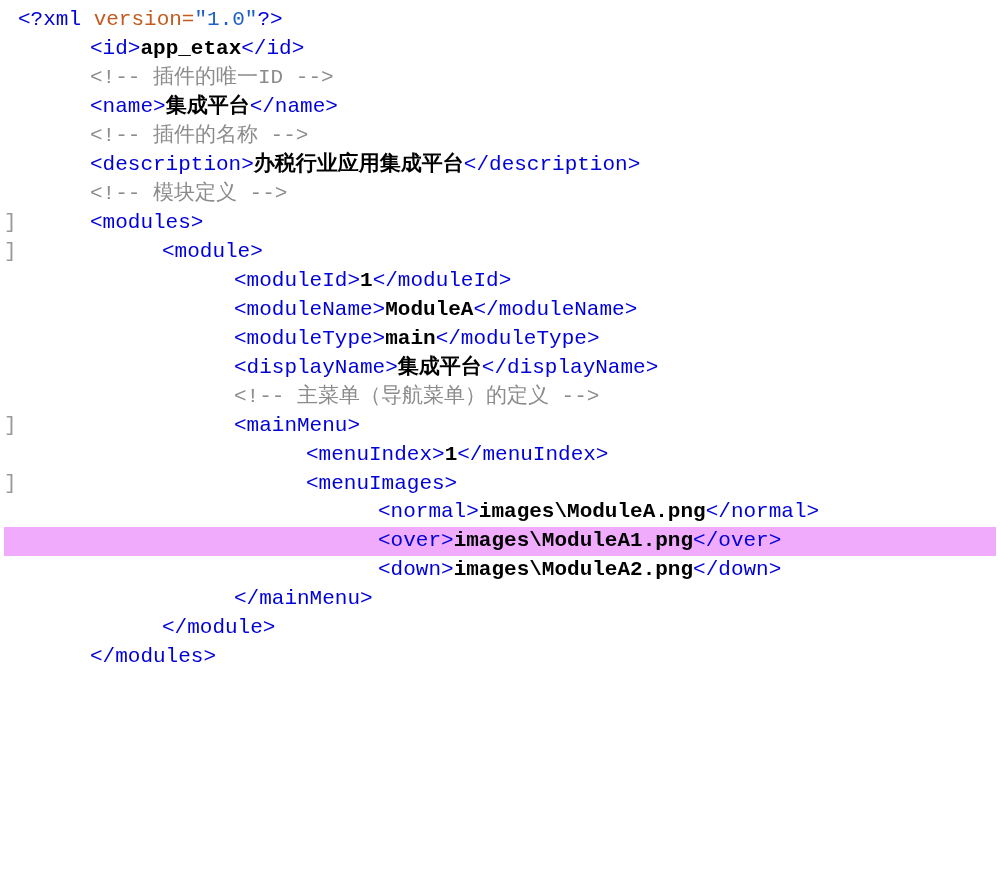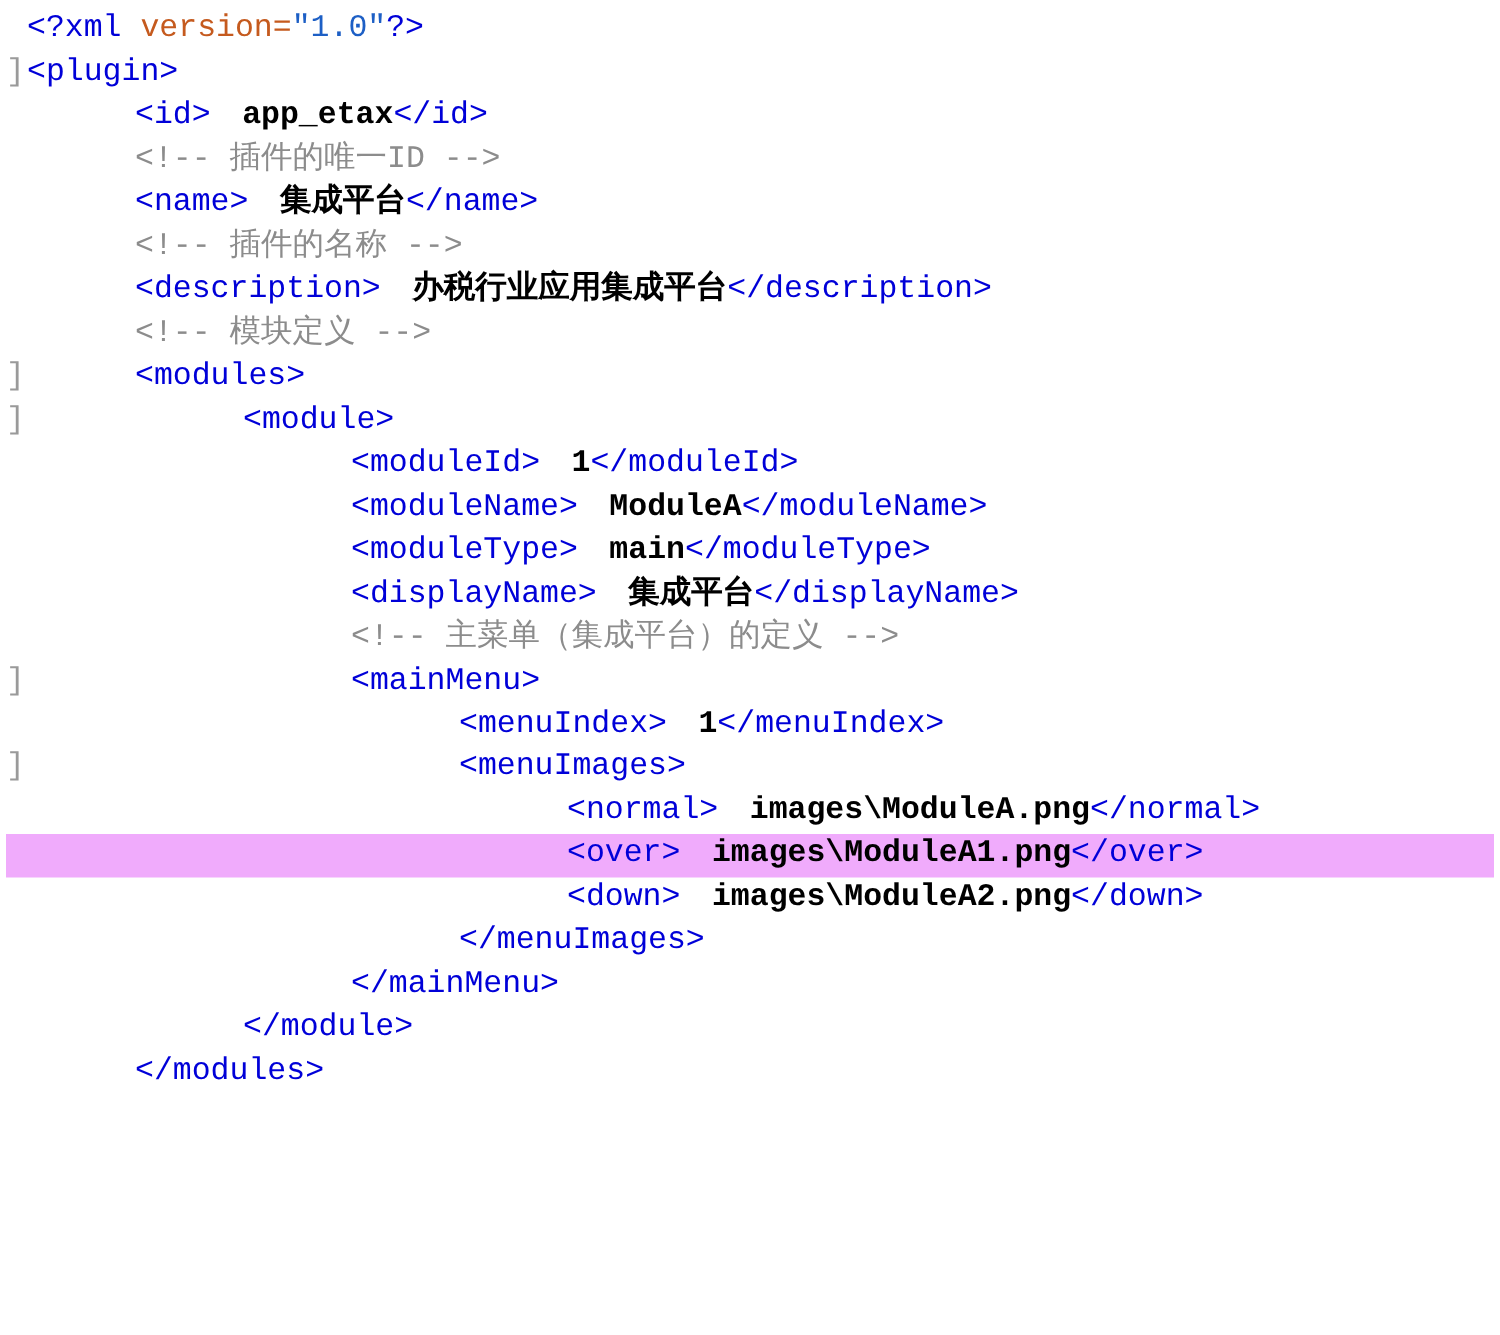--- a/index.html
+++ b/index.html
@@ -16,37 +16,36 @@
   .line { display: block; }
   .gutter {
     display: inline-block;
     width: 14px;
     color: #9a9a9a;
     vertical-align: top;
   }
   .p { color: #0000d8; } 
   .a { color: #c55a1e; } 
   .v { color: #1d5fc5; } 
-  .b { color: #000000; font-weight: bold; margin-left: 21px; } 
+  .b { color: #000000; font-weight: bold; } 
   .c { color: #8c8c8c; } 
   .i1 { padding-left: 72px; }
   .i2 { padding-left: 144px; }
   .i3 { padding-left: 216px; }
   .i4 { padding-left: 288px; }
   .i5 { padding-left: 360px; text-align: right; }
   .hl { background: #f0abfc; display: block; }
 </style>
 </head>
 <body>
 
 <div>
 
 <span class="line"><span class="gutter"></span><span class="p">&lt;?xml </span><span class="a">version=</span><span class="v">"1.0"</span><span class="p">?&gt;</span></span>
 
-<span class="line"><span class="gutter">]</span><span class="p">&lt;plugin&gt;</span></span>
 
 <span class="line"><span class="gutter"></span><span class="i1"><span class="p">&lt;id&gt;</span><span class="b">app_etax</span><span class="p">&lt;/id&gt;</span></span></span>
 
 <span class="line"><span class="gutter"></span><span class="i1"><span class="c">&lt;!-- </span><span class="c">插件的唯一ID</span><span class="c"> --&gt;</span></span></span>
 
 <span class="line"><span class="gutter"></span><span class="i1"><span class="p">&lt;name&gt;</span><span class="b">集成平台</span><span class="p">&lt;/name&gt;</span></span></span>
 
 <span class="line"><span class="gutter"></span><span class="i1"><span class="c">&lt;!-- </span><span class="c">插件的名称</span><span class="c"> --&gt;</span></span></span>
 
 <span class="line"><span class="gutter"></span><span class="i1"><span class="p">&lt;description&gt;</span><span class="b">办税行业应用集成平台</span><span class="p">&lt;/description&gt;</span></span></span>
@@ -58,35 +57,34 @@
 <span class="line"><span class="gutter">]</span><span class="i2"><span class="p">&lt;module&gt;</span></span></span>
 
 <span class="line"><span class="gutter"></span><span class="i3"><span class="p">&lt;moduleId&gt;</span><span class="b">1</span><span class="p">&lt;/moduleId&gt;</span></span></span>
 
 <span class="line"><span class="gutter"></span><span class="i3"><span class="p">&lt;moduleName&gt;</span><span class="b">ModuleA</span><span class="p">&lt;/moduleName&gt;</span></span></span>
 
 <span class="line"><span class="gutter"></span><span class="i3"><span class="p">&lt;moduleType&gt;</span><span class="b">main</span><span class="p">&lt;/moduleType&gt;</span></span></span>
 
 <span class="line"><span class="gutter"></span><span class="i3"><span class="p">&lt;displayName&gt;</span><span class="b">集成平台</span><span class="p">&lt;/displayName&gt;</span></span></span>
 
-<span class="line"><span class="gutter"></span><span class="i3"><span class="c">&lt;!-- </span><span class="c">主菜单（集成平台）的定义</span><span class="c"> --&gt;</span></span></span>
+<span class="line"><span class="gutter"></span><span class="i3"><span class="c">&lt;!-- </span><span class="c">主菜单（导航菜单）的定义</span><span class="c"> --&gt;</span></span></span>
 
 <span class="line"><span class="gutter">]</span><span class="i3"><span class="p">&lt;mainMenu&gt;</span></span></span>
 
 <span class="line"><span class="gutter"></span><span class="i4"><span class="p">&lt;menuIndex&gt;</span><span class="b">1</span><span class="p">&lt;/menuIndex&gt;</span></span></span>
 
 <span class="line"><span class="gutter">]</span><span class="i4"><span class="p">&lt;menuImages&gt;</span></span></span>
 
 <span class="line"><span class="gutter"></span><span class="i5"><span class="p">&lt;normal&gt;</span><span class="b">images\ModuleA.png</span><span class="p">&lt;/normal&gt;</span></span></span>
 
 <span class="line hl"><span class="gutter"></span><span class="i5"><span class="p">&lt;over&gt;</span><span class="b">images\ModuleA1.png</span><span class="p">&lt;/over&gt;</span></span></span>
 
 <span class="line"><span class="gutter"></span><span class="i5"><span class="p">&lt;down&gt;</span><span class="b">images\ModuleA2.png</span><span class="p">&lt;/down&gt;</span></span></span>
 
-<span class="line"><span class="gutter"></span><span class="i4"><span class="p">&lt;/menuImages&gt;</span></span></span>
 
 <span class="line"><span class="gutter"></span><span class="i3"><span class="p">&lt;/mainMenu&gt;</span></span></span>
 
 <span class="line"><span class="gutter"></span><span class="i2"><span class="p">&lt;/module&gt;</span></span></span>
 
 <span class="line"><span class="gutter"></span><span class="i1"><span class="p">&lt;/modules&gt;</span></span></span>
 
 
 </div>
 

